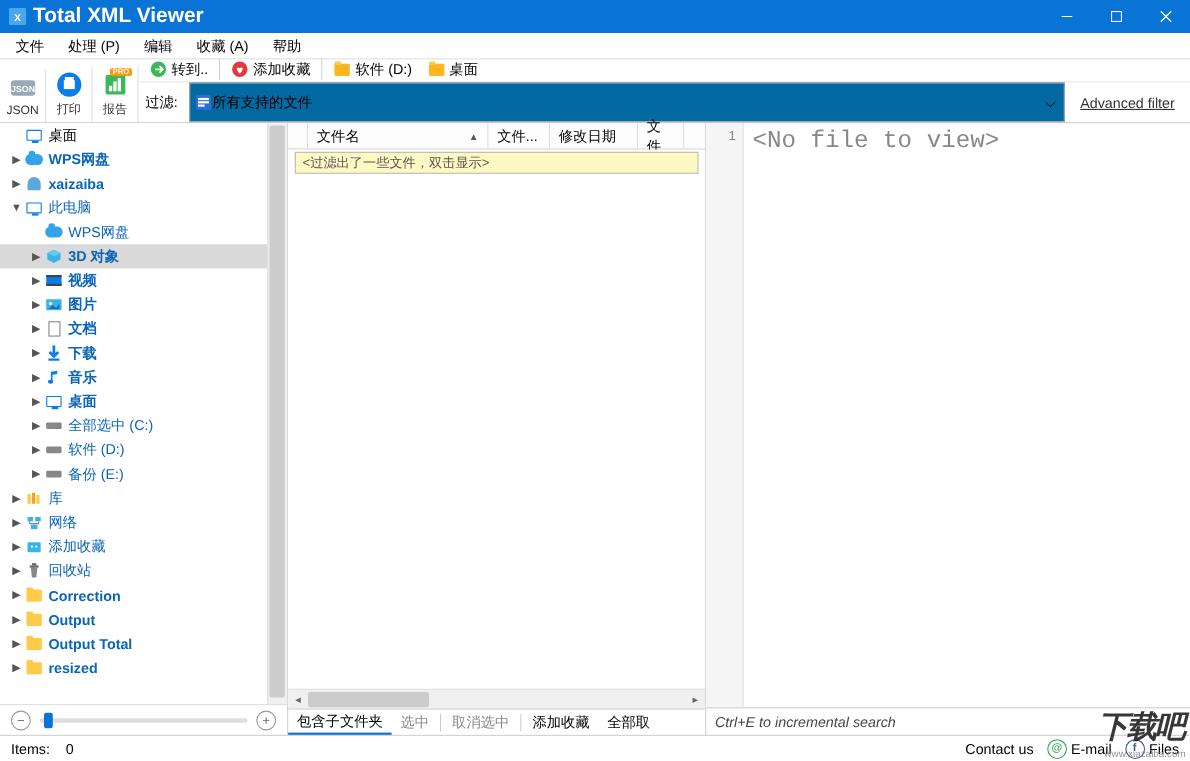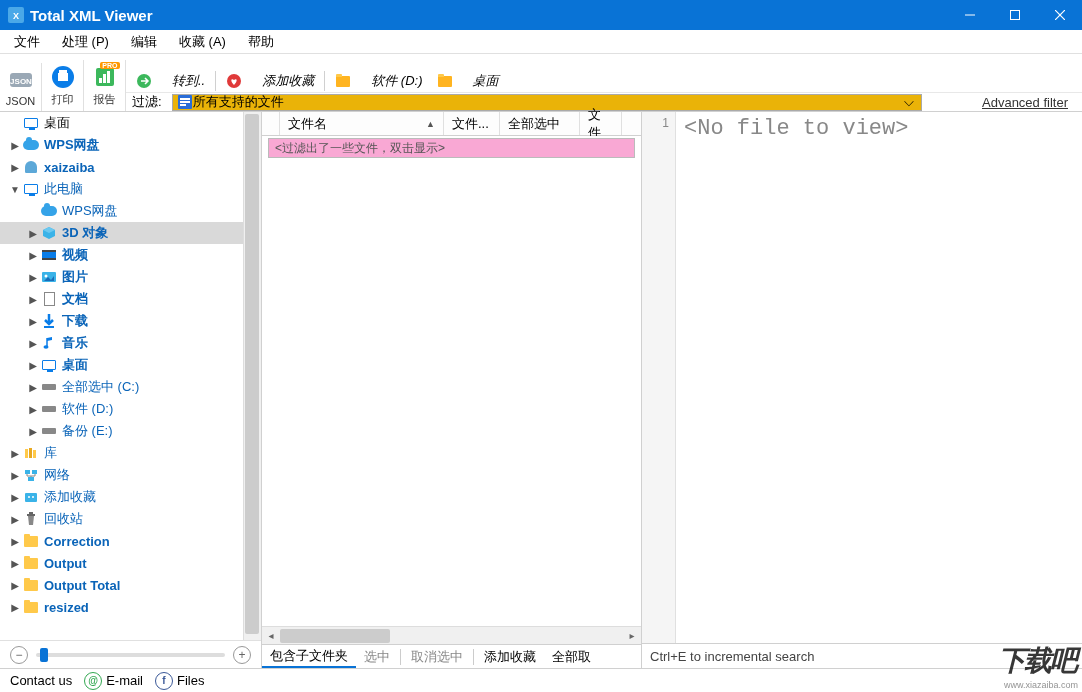--- a/index.html
+++ b/index.html
@@ -1,44 +1,44 @@
 <!DOCTYPE html>
 <html><head>
 <meta charset="utf-8">
 <style>
 * { box-sizing: border-box; margin: 0; padding: 0; font-family: "Microsoft YaHei", sans-serif; }
 body { width: 1082px; height: 692px; overflow: hidden; background: #fff; font-size: 13px; position: relative; }
 
 
 .titlebar { height: 30px; background: #0973d6; color: #fff; display: flex; align-items: center; padding-left: 8px; }
 .titlebar-icon { width: 16px; height: 16px; margin-right: 6px; }
-.titlebar-title { flex: 1; font-size: 15px; font-weight: bold; }
+.titlebar-title { flex: 1; font-size: 19px; font-weight: bold; }
 .win-btns { display: flex; }
 .win-btn { width: 45px; height: 30px; display: flex; align-items: center; justify-content: center; cursor: pointer; }
 
 
 .menubar { height: 24px; display: flex; align-items: center; padding-left: 8px; border-bottom: 1px solid #e0e0e0; gap: 10px; }
 .menu-item { padding: 2px 6px; cursor: pointer; font-size: 13px; }
 
 
 .toolbar { height: 58px; display: flex; align-items: flex-end; border-bottom: 1px solid #d0d0d0; }
 .tool-big { width: 42px; display: flex; flex-direction: column; align-items: center; justify-content: center; border-right: 1px solid #e0e0e0; cursor: pointer; padding: 4px 2px; gap: 2px; }
 .tool-big-icon { width: 26px; height: 26px; display: flex; align-items: center; justify-content: center; position: relative; }
 .tool-big-label { font-size: 11px; color: #333; }
 .toolbar-right { flex: 1; display: flex; flex-direction: column; }
 .toolbar-row { flex: 1; display: flex; align-items: center; padding: 0 6px; gap: 6px; }
 .toolbar-row:first-child { border-bottom: 1px solid #e8e8e8; }
-.tb-btn { display: flex; align-items: center; gap: 20px; padding: 2px 4px; cursor: pointer; font-style: italic; }
+.tb-btn { display: flex; align-items: center; gap: 4px; padding: 2px 4px; cursor: pointer; }
 .tb-icon { width: 16px; height: 16px; display: inline-flex; align-items: center; justify-content: center; }
 .tb-sep { width: 1px; height: 20px; background: #d0d0d0; }
 .filter-label { font-size: 13px; margin-right: 4px; }
-.filter-combo { flex: 1; height: 17px; border: 1px solid #aaa; display: flex; align-items: center; padding: 0 4px; background: #eab308; }
+.filter-combo { flex: 1; height: 36px; border: 1px solid #aaa; display: flex; align-items: center; padding: 0 4px; background: #0369a1; }
 .filter-combo-text { flex: 1; }
 .filter-chevron { width: 16px; text-align: center; cursor: pointer; }
-.adv-filter { padding: 0 8px; cursor: pointer; font-size: 13px; color: #333; text-decoration: underline; margin-left: 46px; }
+.adv-filter { padding: 0 8px; cursor: pointer; font-size: 13px; color: #333; text-decoration: underline; }
 
 
 .content { display: flex; height: 556px; }
 
 
 .tree-panel { width: 262px; display: flex; flex-direction: column; border-right: 1px solid #d0d0d0; }
 .tree-scroll { flex: 1; overflow-y: auto; overflow-x: hidden; background: #fff; position: relative; }
 .tree-vscroll { position: absolute; right: 0; top: 0; width: 18px; height: 100%; background: #f0f0f0; border-left: 1px solid #ddd; }
 .tree-thumb { position: absolute; right: 2px; top: 2px; width: 14px; height: 520px; background: #ccc; border-radius: 2px; }
 .tree-node { display: flex; align-items: center; height: 22px; cursor: pointer; padding-right: 20px; }
@@ -53,37 +53,37 @@
 .zoom-btn { width: 18px; height: 18px; border: 1px solid #999; border-radius: 50%; display: flex; align-items: center; justify-content: center; cursor: pointer; font-size: 12px; color: #666; }
 .zoom-slider { flex: 1; height: 4px; background: #ddd; border-radius: 2px; position: relative; }
 .zoom-handle { position: absolute; left: 4px; top: -5px; width: 8px; height: 14px; background: #0973d6; border-radius: 2px; }
 
 
 .filelist-panel { width: 380px; display: flex; flex-direction: column; border-right: 1px solid #d0d0d0; }
 .fl-header { height: 24px; display: flex; border-bottom: 1px solid #d0d0d0; background: #fdfdfd; }
 .fl-col { border-right: 1px solid #e0e0e0; display: flex; align-items: center; padding: 0 8px; font-size: 13px; cursor: pointer; position: relative; }
 .fl-sort { margin-left: auto; font-size: 9px; color: #555; }
 .fl-body { flex: 1; background: #fff; position: relative; }
-.fl-filter-row { height: 20px; background: #f9a8d4; border: 1px solid #bbb; margin: 2px 6px; display: flex; align-items: center; padding: 0 6px; font-size: 12px; color: #555; cursor: pointer; }
+.fl-filter-row { height: 20px; background: #fef9c3; border: 1px solid #bbb; margin: 2px 6px; display: flex; align-items: center; padding: 0 6px; font-size: 12px; color: #555; cursor: pointer; }
 .fl-hscroll { height: 18px; background: #f0f0f0; border-top: 1px solid #ddd; display: flex; align-items: center; }
 .fl-hscroll-arrow { width: 18px; height: 18px; display: flex; align-items: center; justify-content: center; font-size: 10px; color: #666; cursor: pointer; }
 .fl-hscroll-track { flex: 1; height: 14px; position: relative; }
 .fl-hscroll-thumb { position: absolute; left: 0; width: 110px; height: 14px; background: #ccc; border-radius: 2px; }
 .fl-footer { height: 24px; border-top: 1px solid #d0d0d0; display: flex; align-items: center; font-size: 13px; }
 .fl-tab { padding: 0 8px; cursor: pointer; height: 100%; display: flex; align-items: center; }
 .fl-tab.active { border-bottom: 2px solid #0973d6; }
 .fl-tab.dim { color: #888; }
 .fl-sep { width: 1px; height: 16px; background: #ccc; margin: 0 2px; }
 
 
 .preview-panel { flex: 1; display: flex; flex-direction: column; }
 .preview-body { flex: 1; display: flex; }
 .gutter { width: 34px; background: #f5f5f5; border-right: 1px solid #e0e0e0; text-align: right; padding: 4px 6px; font-size: 12px; color: #888; font-family: monospace; }
 .preview-text { flex: 1; padding: 4px 8px; font-family: "Courier New", monospace; font-size: 22px; color: #888; }
-.preview-footer { height: 24px; border-top: 1px solid #d0d0d0; display: flex; align-items: center; padding: 12px 8px; font-size: 13px; color: #444; }
+.preview-footer { height: 24px; border-top: 1px solid #d0d0d0; display: flex; align-items: center; padding: 12px 8px; font-size: 13px; color: #444; font-style: italic; }
 
 
 .statusbar { height: 24px; border-top: 1px solid #d0d0d0; display: flex; align-items: center; padding: 0 10px; font-size: 13px; }
 .status-left { flex: 1; display: flex; gap: 24px; }
 .status-right { display: flex; align-items: center; gap: 12px; }
 .contact-link { display: flex; align-items: center; gap: 4px; cursor: pointer; }
 .contact-circle { width: 18px; height: 18px; border: 1.5px solid #33a852; border-radius: 50%; display: flex; align-items: center; justify-content: center; font-size: 10px; color: #33a852; font-weight: bold; }
 .contact-circle.fb { border-color: #3b5998; color: #3b5998; }
 
 
@@ -467,21 +467,21 @@
     <div class="fl-header" id="fl-header">
       <div class="fl-col" style="width:18px;padding:0"></div>
     <div class="fl-col" style="width: 164px;">
           <span>文件名</span>
           <span class="fl-sort">▲</span>
         </div>
         <div class="fl-col" style="width: 56px;">
           <span>文件...</span>
         </div>
         <div class="fl-col" style="width: 80px;">
-          <span>全部选中</span>
+          <span>修改日期</span>
         </div>
         <div class="fl-col" style="width: 42px;">
           <span>文件</span>
         </div>
       </div>
     <div class="fl-body">
       <div class="fl-filter-row">&lt;过滤出了一些文件，双击显示&gt;</div>
     </div>
     <div class="fl-hscroll">
       <div class="fl-hscroll-arrow">◂</div>
@@ -504,20 +504,23 @@
   <div class="preview-panel">
     <div class="preview-body">
       <div class="gutter"><span>1</span></div>
       <div class="preview-text">&lt;No file to view&gt;</div>
     </div>
     <div class="preview-footer">Ctrl+E to incremental search</div>
   </div>
 </div>
 
 <div class="statusbar">
+  <div class="status-left">
+    <span><span>Items:</span>&nbsp;&nbsp;&nbsp;&nbsp;<span>0</span></span>
+  </div>
   <div class="status-right">
     <span>Contact us</span>
     <span class="contact-link">
         <span class="contact-circle">@</span>
         <span>E-mail</span>
       </span>
     <span class="contact-link">
         <span class="contact-circle fb">f</span>
         <span>Files</span>
       </span>

